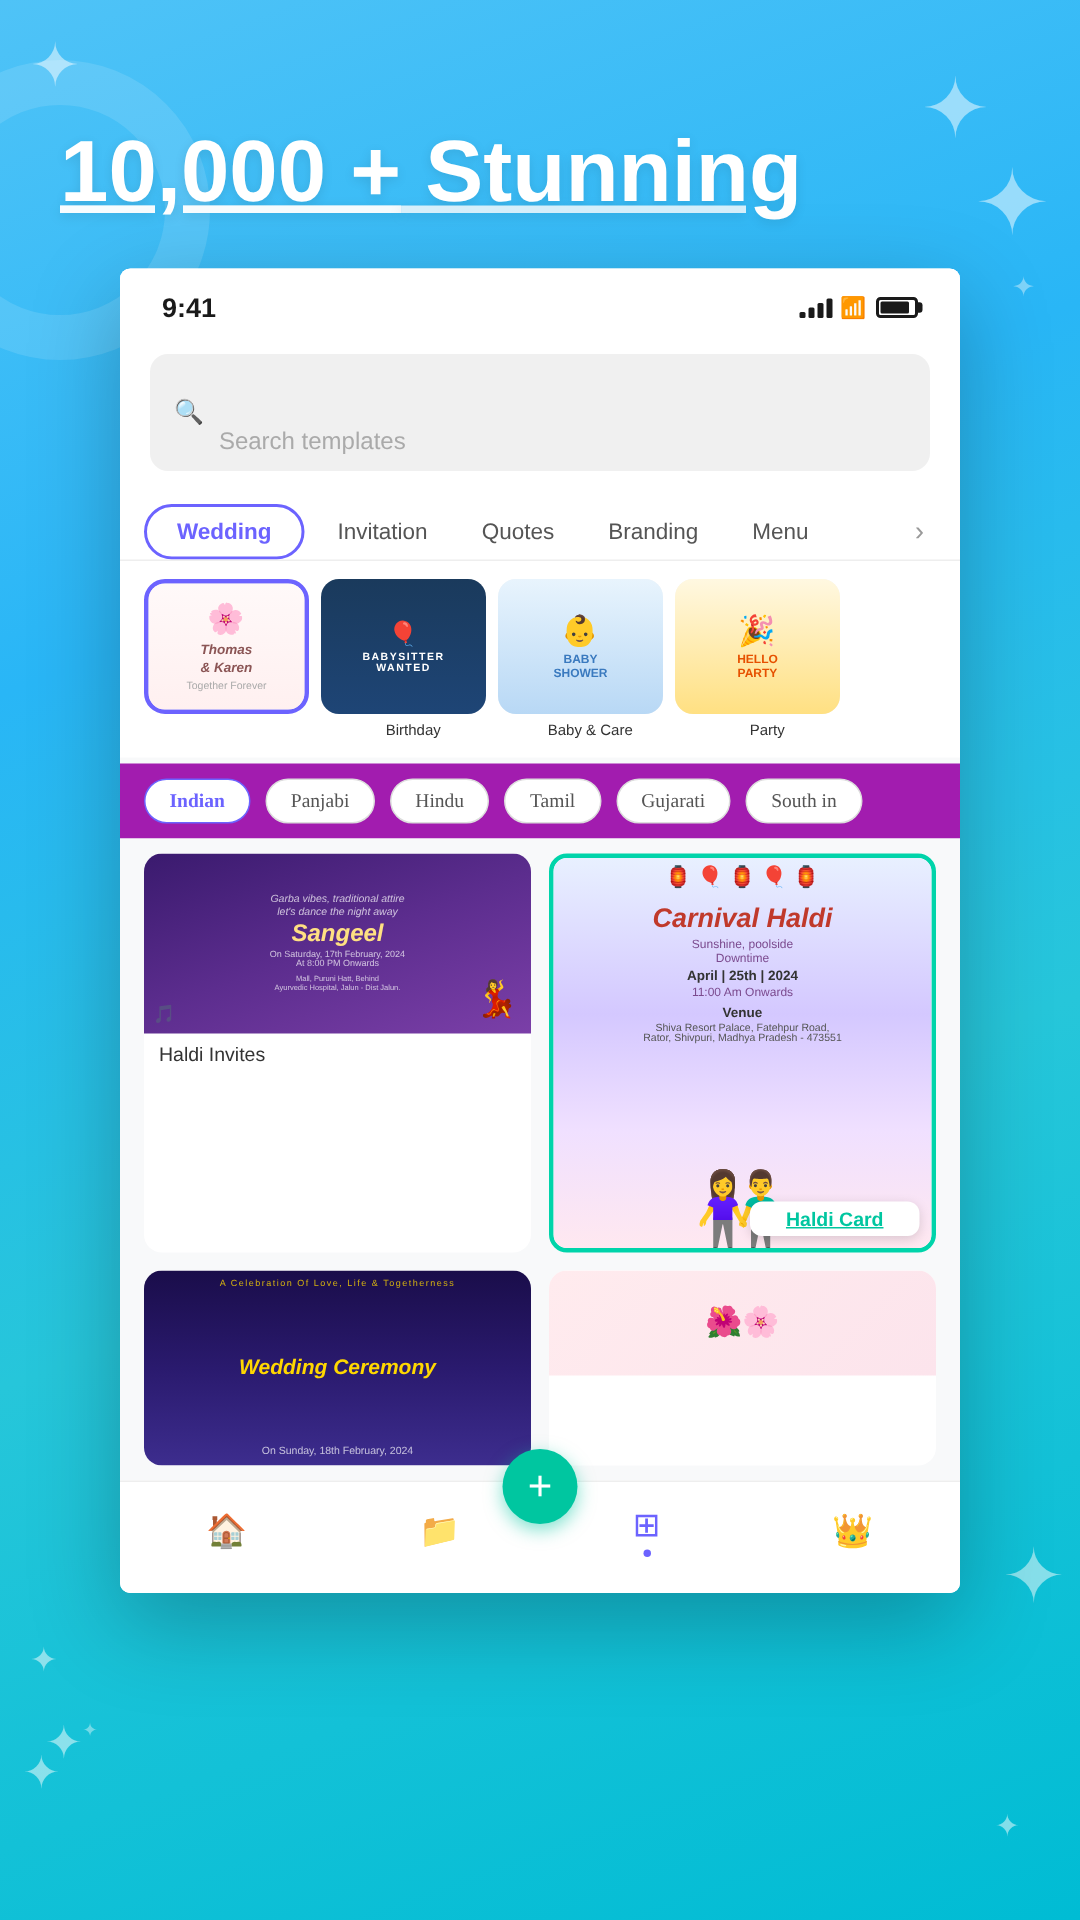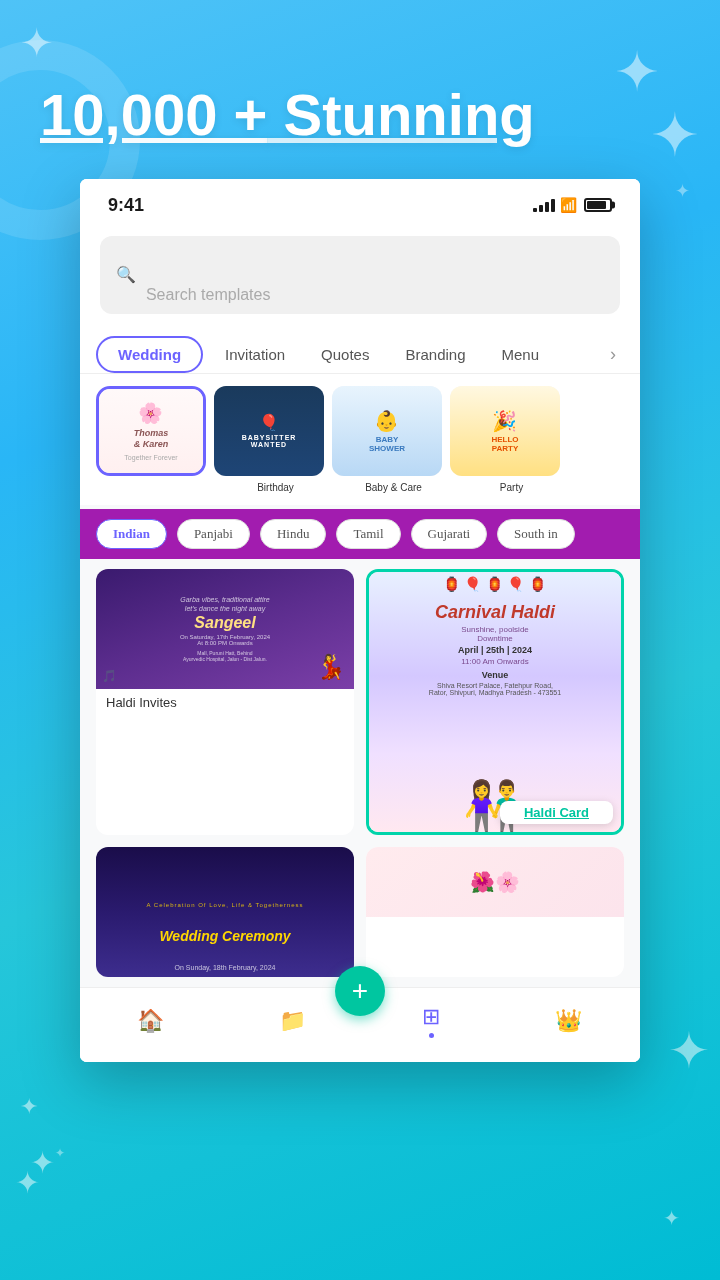--- a/index.html
+++ b/index.html
@@ -482,22 +482,22 @@
       background: linear-gradient(180deg, #1a0d4a, #2a1a6e, #3d2d8e);
       position: relative;
       overflow: hidden;
     }
     .wedding2-content {
       position: absolute;
       inset: 0;
       display: flex;
       flex-direction: column;
       align-items: center;
-      justify-content: flex-end;
-      gap: 20px;
+      justify-content: space-between;
+      gap: 2px;
       padding: 6px;
     }
     .wedding2-text1 { font-size: 6px; color: rgba(255,215,0,0.8); letter-spacing: 1px; text-align: center; }
     .wedding2-title { font-size: 14px; font-weight: 900; color: #ffd700; font-style: italic; }
     .wedding2-date { font-size: 7px; color: rgba(255,255,255,0.7); }
 
     
     .bottom-card-partial {
       width: 100%;
       height: 70px;

